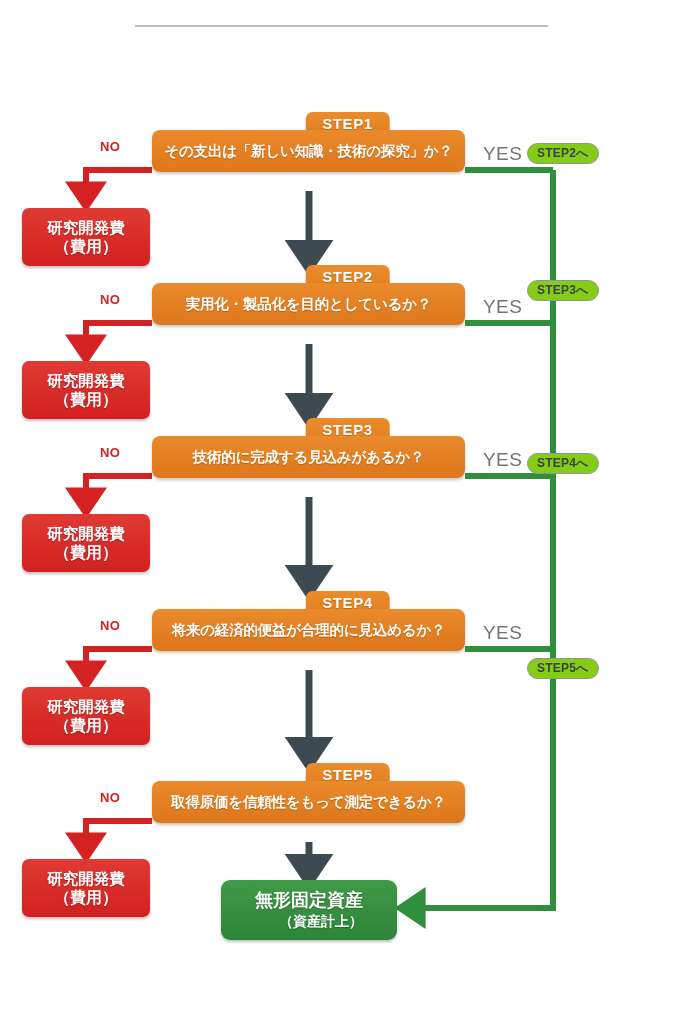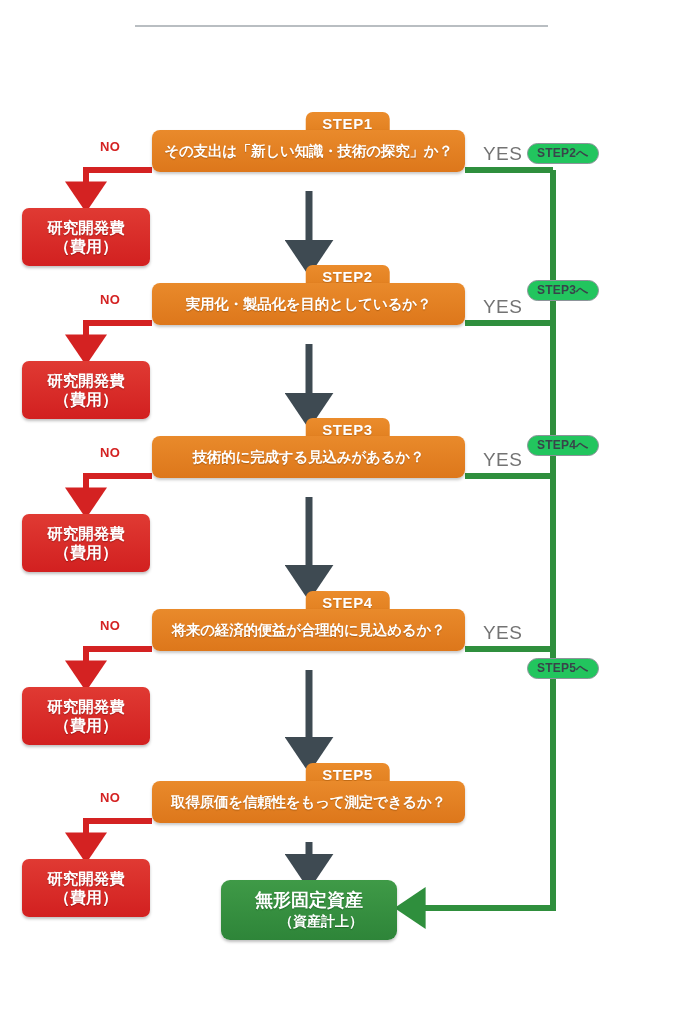--- a/index.html
+++ b/index.html
@@ -165,21 +165,21 @@
     font-weight: normal;
     letter-spacing: 0.4px;
     white-space: nowrap;
   }
   .pill {
     position: absolute;
     height: 21px;
     padding: 0 9px;
     border: 1.4px solid #8d949a;
     border-radius: 11px;
-    background: #22c55e;
+    background: #84cc16;
     color: #39434a;
     font-size: 12px;
     font-weight: bold;
     line-height: 19px;
     letter-spacing: 0.2px;
     white-space: nowrap;
     box-sizing: border-box;
   }
 </style>
 </head>
@@ -253,21 +253,21 @@
     <span class="l1">研究開発費</span>
     <span class="l2">（費用）</span>
   </div>
 
   <div class="step" style="top:418px">
     <div class="step-tab">STEP3</div>
     <div class="step-body">技術的に完成する見込みがあるか？</div>
   </div>
   <div class="label-no" style="left:100px; top:445px">NO</div>
   <div class="label-yes" style="left:483px; top:449px">YES</div>
-  <div class="pill" style="left:527px; top:435px">STEP4へ</div>
+  <div class="pill" style="left:527px; top:453px">STEP4へ</div>
   <div class="result-red" style="top:514px">
     <span class="l1">研究開発費</span>
     <span class="l2">（費用）</span>
   </div>
 
   <div class="step" style="top:591px">
     <div class="step-tab">STEP4</div>
     <div class="step-body">将来の経済的便益が合理的に見込めるか？</div>
   </div>
   <div class="label-no" style="left:100px; top:618px">NO</div>

